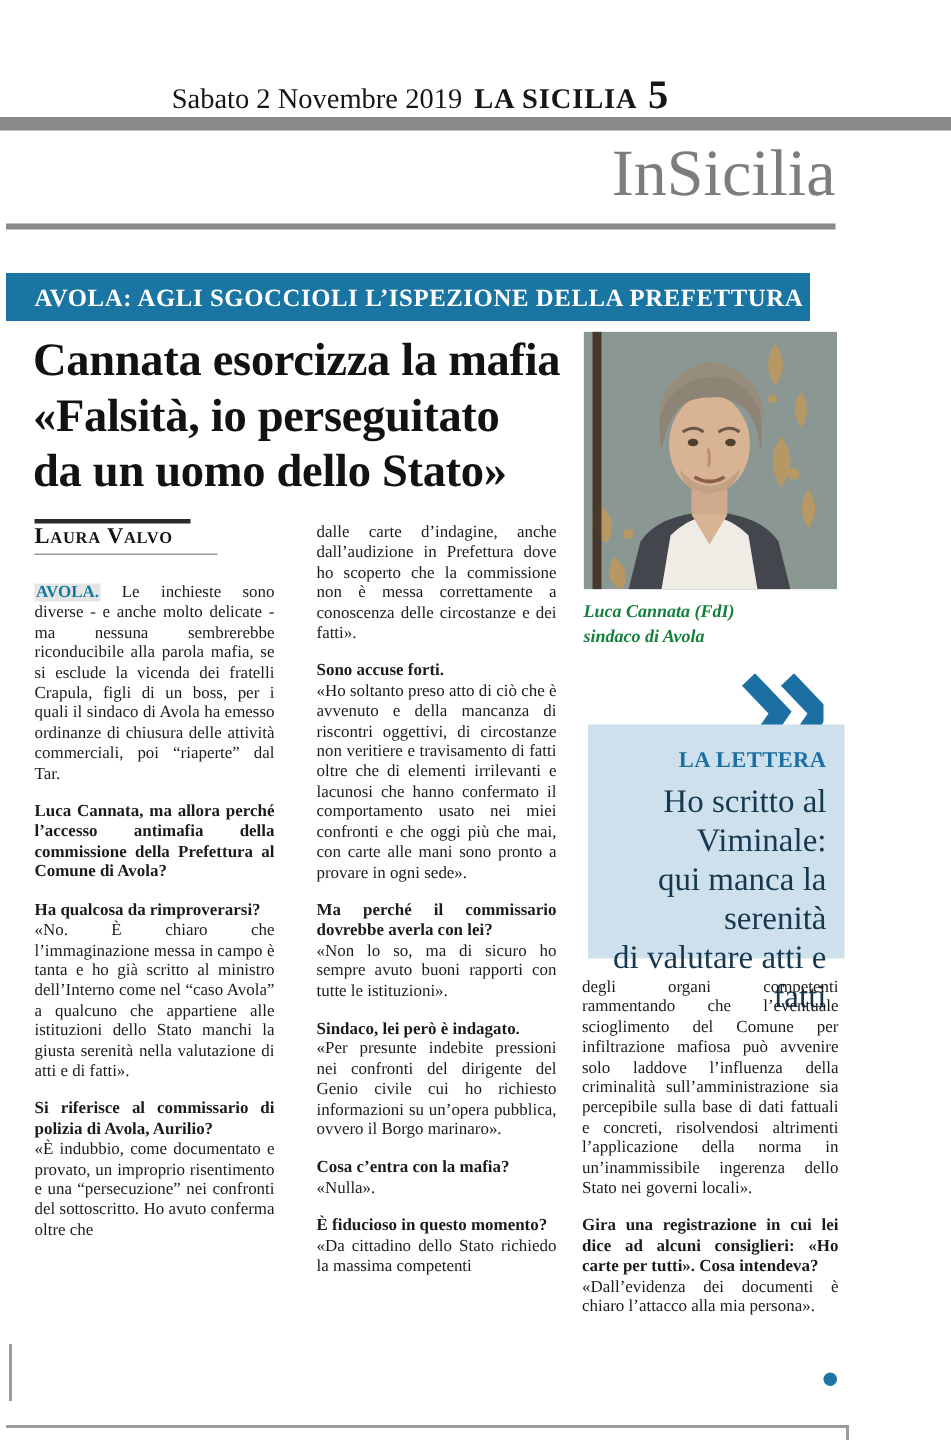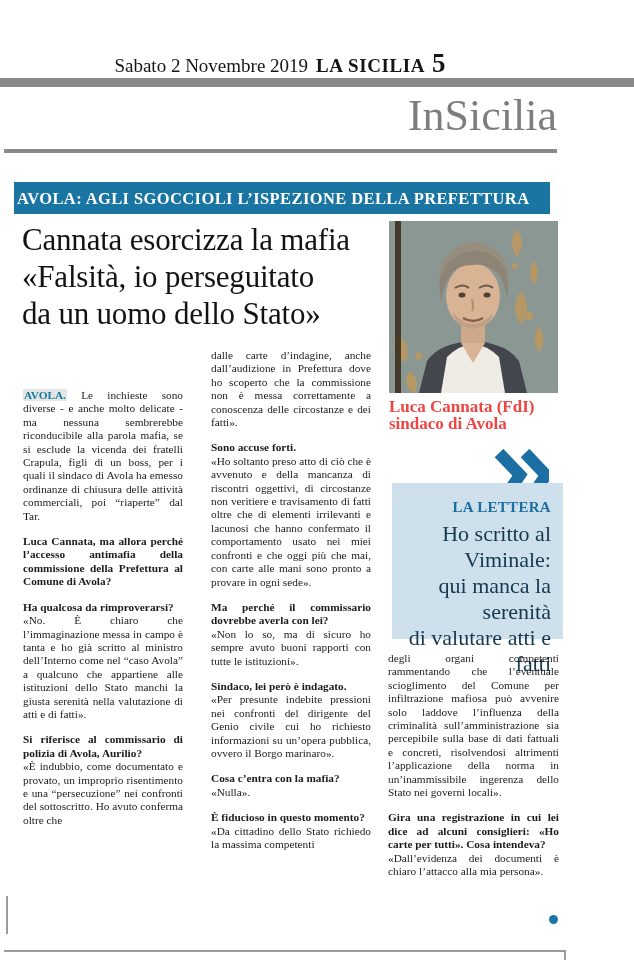--- a/index.html
+++ b/index.html
@@ -8,34 +8,34 @@
 
   
   .dateline{position:absolute;top:48px;left:0;width:560px;text-align:center;font-size:19px;color:#161616;}
   .masthead{font-weight:bold;letter-spacing:0.6px;margin-left:8px;}
   .pagenum{font-weight:bold;font-size:27px;margin-left:7px;}
   .topbar{position:absolute;top:78px;left:0;width:634px;height:9px;background:#8a8a8a;}
   .section-title{position:absolute;top:90px;left:0;width:557px;text-align:right;font-size:44px;color:#7d7d7d;}
   .section-rule{position:absolute;top:149px;left:4px;width:553px;height:4px;background:#8a8a8a;}
 
   
-  .kicker{position:absolute;top:182px;left:14px;width:536px;height:32px;background:#1a75a3;color:#ffffff;
-          font-weight:bold;font-size:16.5px;line-height:33px;padding-left:3px;box-sizing:border-box;letter-spacing:0.4px;}
-  .headline{position:absolute;top:221px;left:22px;font-size:31px;line-height:37px;font-weight:normal;
+  .kicker{position:absolute;top:182px;left:4px;width:536px;height:32px;background:#1a75a3;color:#ffffff;
+          font-weight:bold;font-size:16.5px;line-height:33px;padding-left:19px;box-sizing:border-box;letter-spacing:0.4px;}
+  .headline{position:absolute;top:221px;left:22px;font-size:31px;line-height:37px;font-weight:bold;
             color:#121212;letter-spacing:-0.2px;white-space:nowrap;}
 
   
   .byline{position:absolute;top:346px;left:23px;}
   .byline-rule-top{width:104px;height:3px;background:#2a2a2a;}
   .byline-name{font-variant:small-caps;font-weight:bold;font-size:15px;letter-spacing:0.5px;margin-top:1px;color:#141414;}
   .byline-rule-bottom{width:122px;height:1px;background:#9a9a9a;margin-top:2px;}
 
   
   .photo{position:absolute;top:221px;left:389px;width:169px;height:172px;overflow:hidden;}
-  .caption{position:absolute;top:399px;left:389px;font-size:17px;font-weight:bold;line-height:16.5px;color:#ef4444;}
+  .caption{position:absolute;top:399px;left:389px;font-size:12px;font-weight:bold;line-height:16.5px;color:#15803d;font-style:italic;}
 
   
   .chevrons{position:absolute;top:449px;left:487px;width:62px;height:58px;}
   .lettera{position:absolute;top:483px;left:392px;width:171px;height:156px;background:#cde0eb;
            box-sizing:border-box;padding:16px 12px 0 13px;text-align:right;}
   .lettera-label{font-size:15px;font-weight:bold;color:#1b6fa3;letter-spacing:0.3px;}
   .lettera-line{font-size:22px;color:#15384e;line-height:26px;}
   .lettera-line.first{margin-top:5px;}
 
   
@@ -68,20 +68,25 @@
   <div class="section-rule"></div>
 
   <div class="kicker" style="background: rgb(26, 117, 163);">AVOLA: AGLI SGOCCIOLI L’ISPEZIONE DELLA PREFETTURA</div>
 
   <div class="headline">
     <div>Cannata esorcizza la mafia</div>
     <div>«Falsità, io perseguitato</div>
     <div>da un uomo dello Stato»</div>
   </div>
 
+  <div class="byline">
+    <div class="byline-rule-top"></div>
+    <div class="byline-name">Laura Valvo</div>
+    <div class="byline-rule-bottom"></div>
+  </div>
 
   <div class="photo">
     <svg width="169" height="172" viewBox="0 0 169 172" preserveAspectRatio="none">
       <rect width="169" height="172" fill="#8a9792"></rect>
       <g fill="#c2995b" opacity="0.8">
         <path d="M128 8 q10 14 0 28 q-10 -14 0 -28z"></path>
         <path d="M145 40 q8 12 0 24 q-8 -12 0 -24z"></path>
         <path d="M132 70 q12 16 0 34 q-12 -18 0 -34z"></path>
         <path d="M150 105 q9 13 0 26 q-9 -13 0 -26z"></path>
         <path d="M120 132 q10 15 0 30 q-10 -15 0 -30z"></path>

